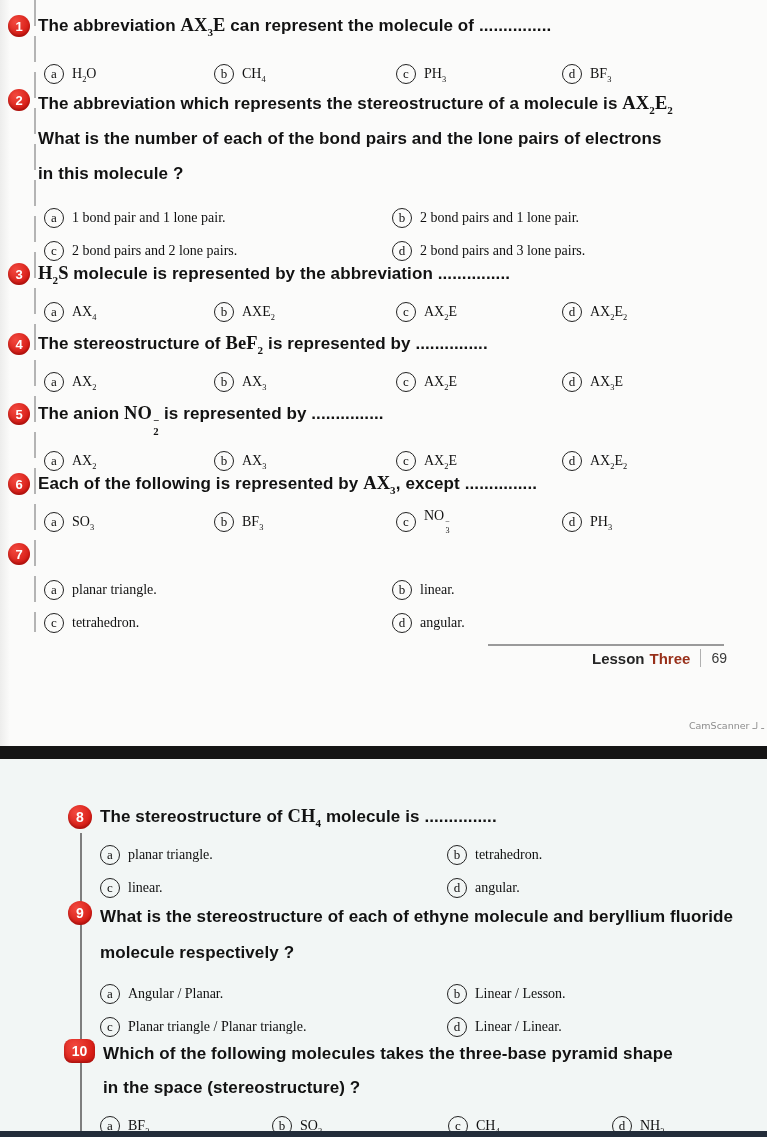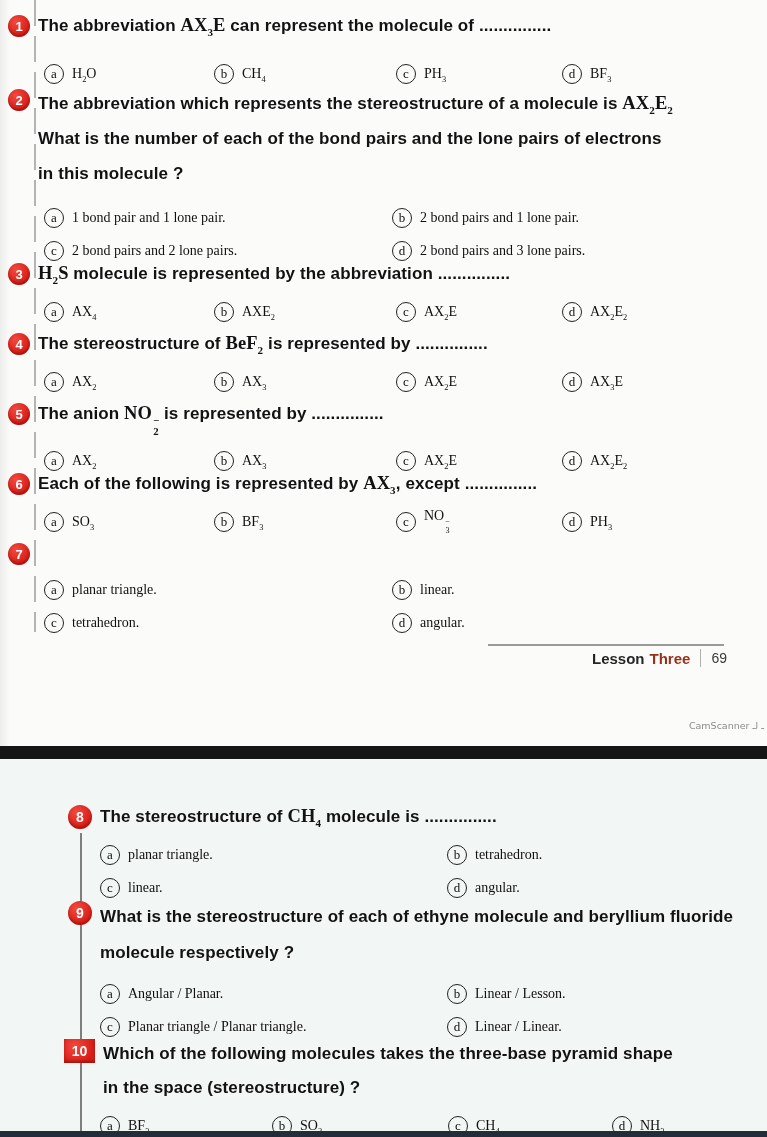--- a/index.html
+++ b/index.html
@@ -15,21 +15,21 @@
   .mline2{position:absolute;left:80px;top:74px;width:2px;height:298px;background:#7e7e7e}
 
   .q{position:absolute;width:690px}
   .qhead{display:flex;align-items:flex-start}
   .badge{width:22px;height:22px;border-radius:50%;flex:none;margin:3px 8px 0 0;
     background:radial-gradient(circle at 35% 30%,#f2493f 0%,#d71d16 70%);
     box-shadow:inset 0 -2px 3px rgba(110,0,0,.45);
     color:#fff;font-family:"Liberation Sans",sans-serif;font-weight:bold;font-size:13px;
     display:flex;align-items:center;justify-content:center}
   .badge.b2{width:24px;height:24px;font-size:14px;margin-top:2px}
-  .badge.wide{width:31px;border-radius:0}
+  .badge.wide{width:31px;border-radius:8px}
   .qtext{font-family:"Liberation Sans",sans-serif;font-weight:700;font-size:17px;
     line-height:26px;color:#121212;letter-spacing:.1px}
   .f{font-family:"Liberation Serif","DejaVu Serif",serif;font-size:18.5px}
   .u{text-underline-offset:3px;text-decoration-thickness:2px}
   sub{font-size:.6em;vertical-align:-.45em;line-height:0}
   .stk{display:inline-flex;flex-direction:column;align-items:center;line-height:1;
     font-size:.58em;vertical-align:-.5em;margin-left:1px}
   .opts{display:grid}
   .opt{display:flex;align-items:center;height:33px}
   .oc{width:20px;height:20px;box-sizing:border-box;border:1.5px solid #222;border-radius:50%;

